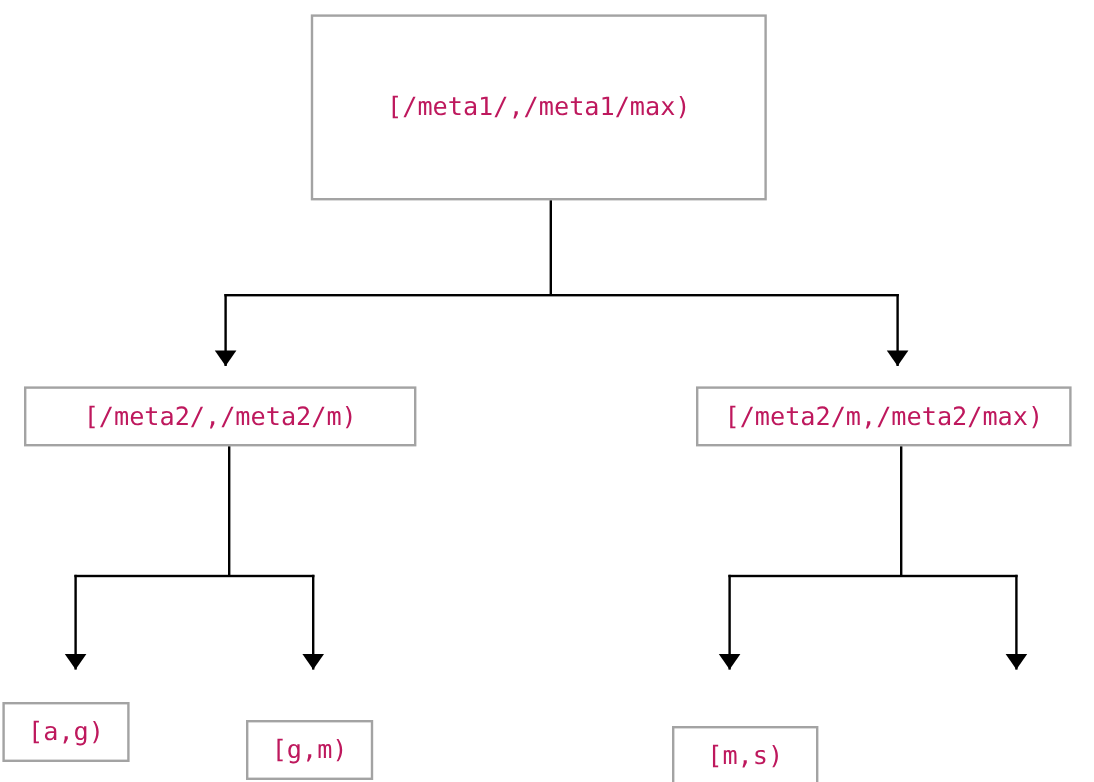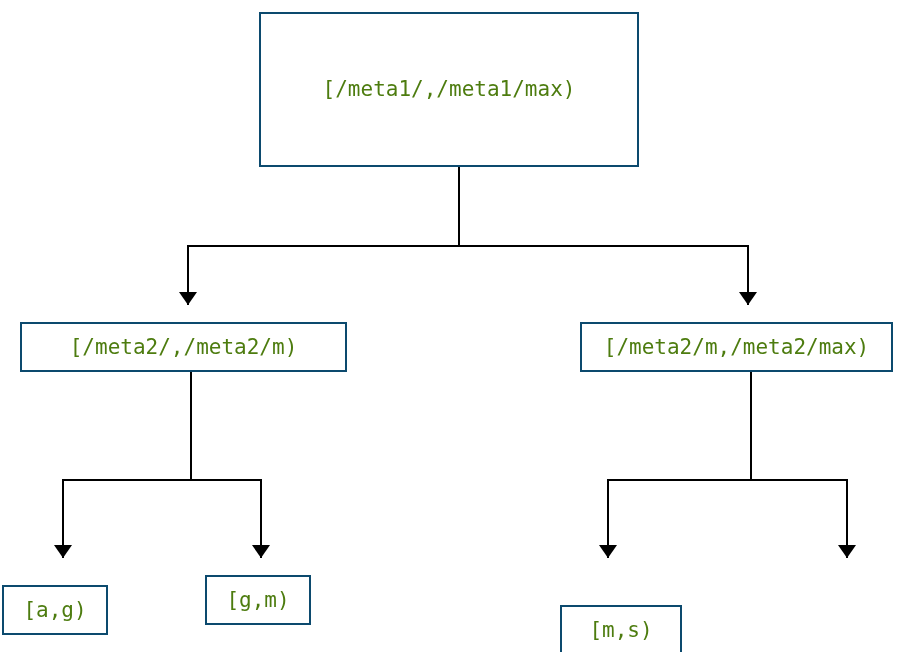--- a/index.html
+++ b/index.html
@@ -15,26 +15,26 @@
     position: relative;
     width: 912px;
     height: 652px;
     background: #ffffff;
     overflow: hidden;
   }
   
   .node {
     position: absolute;
     box-sizing: border-box;
-    border: 2px solid #0c4a6e;
+    border: 2px solid #a3a3a3;
     background: #ffffff;
     display: flex;
     align-items: center;
     justify-content: center;
-    color: #4d7c0f;
+    color: #be185d;
     font-family: "DejaVu Sans Mono", monospace;
     white-space: pre;
     line-height: 1;
   }
   .node-root   { font-size: 21px; }
   .node-mid    { font-size: 21px; }
   .node-leaf   { font-size: 21px; }
 
   
   .edge-v, .edge-h {
@@ -80,18 +80,18 @@
 
   <div class="edge-v" style="left:750px; top:372px; height:108px;"></div>
   <div class="edge-h" style="left:607px; top:479px; width:241px;"></div>
   <div class="edge-v" style="left:607px; top:479px; height:79px;"></div>
   <div class="arrow-head" style="left:599px; top:545px;"></div>
   <div class="edge-v" style="left:846px; top:479px; height:79px;"></div>
   <div class="arrow-head" style="left:838px; top:545px;"></div>
 
   <div class="node node-leaf" style="left:2px; top:585px; width:106px; height:50px;">[a,g)</div>
 
-  <div class="node node-leaf" style="left:205px; top:575px; width:106px; height:50px;">[g,m)</div>
+  <div class="node node-leaf" style="left:205px; top:600px; width:106px; height:50px;">[g,m)</div>
 
   <div class="node node-leaf" style="left:560px; top:585px; width:122px; height:50px;margin-top:20px;">[m,s)</div>
 
 
 </div>
 
 </body></html>

